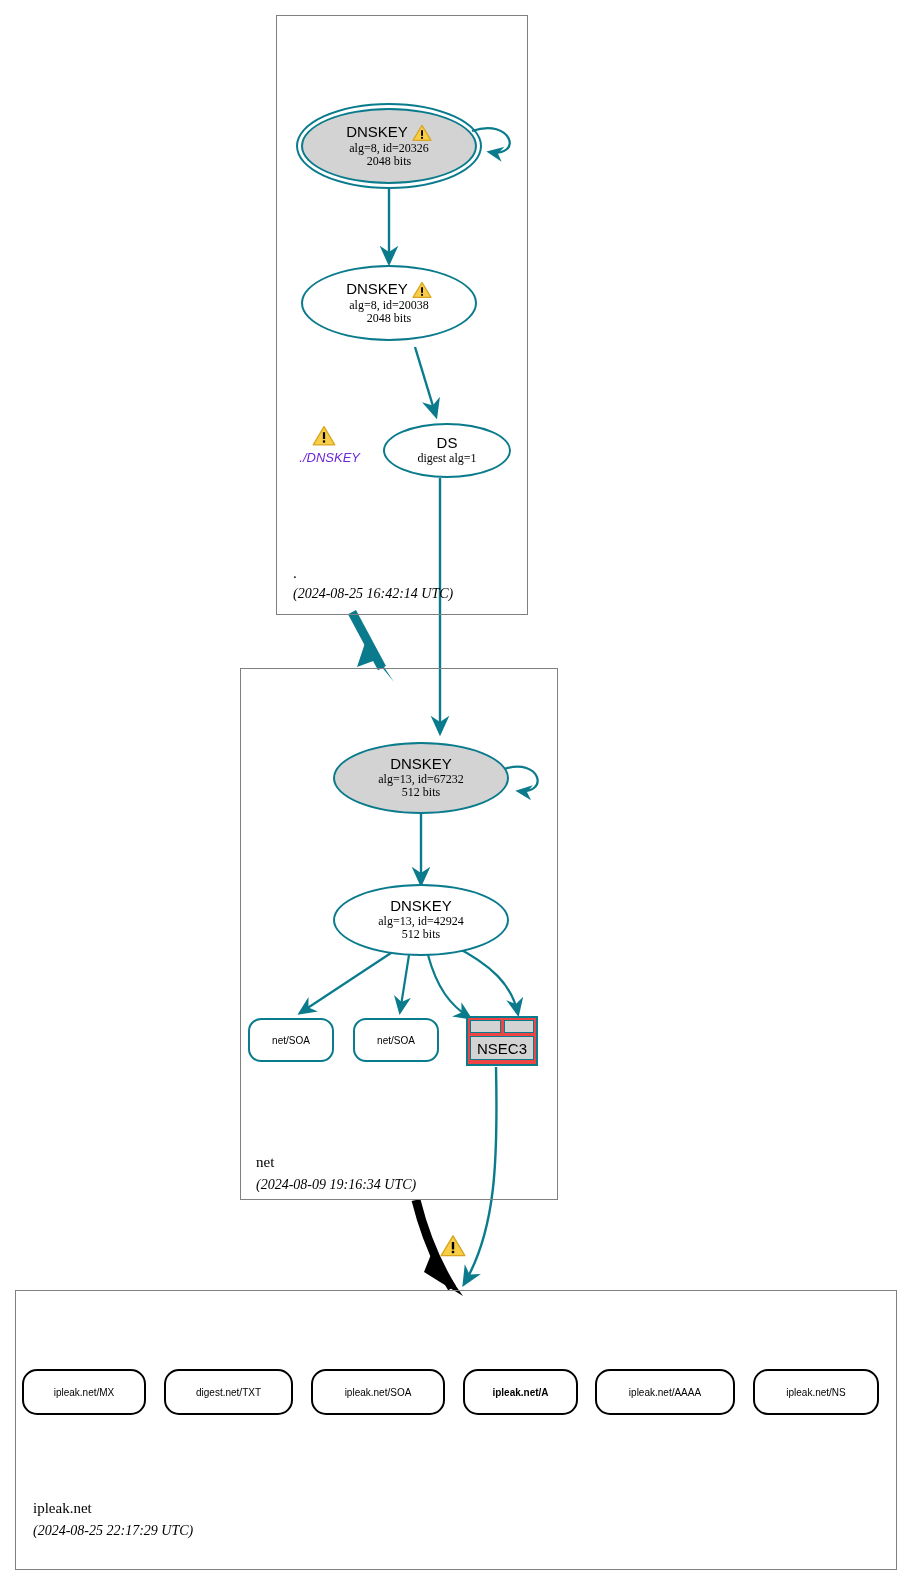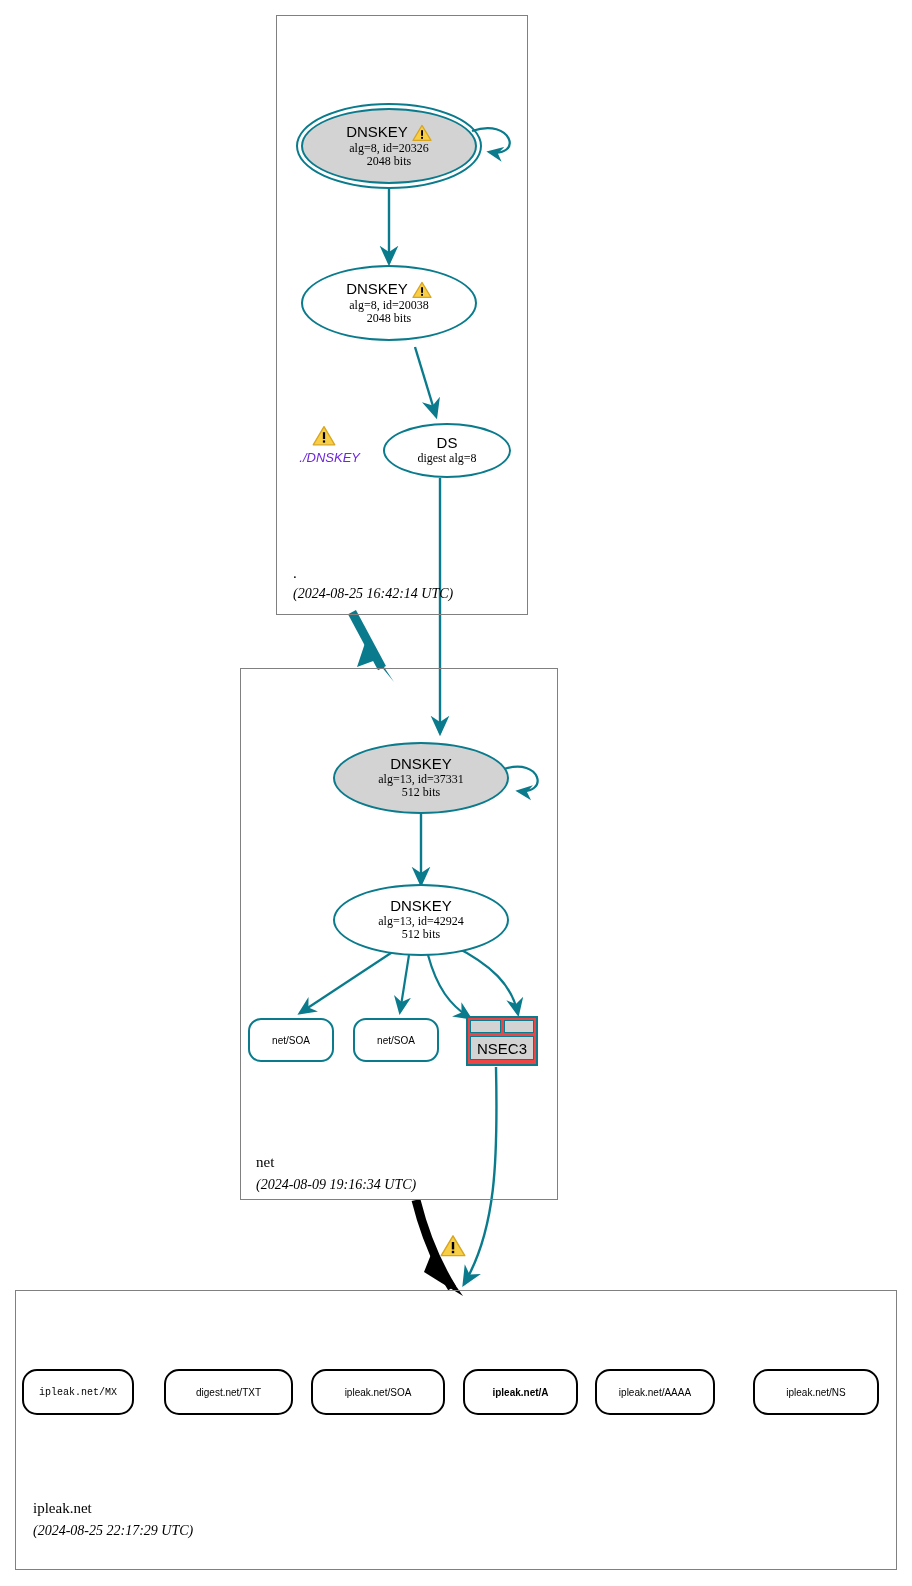--- a/index.html
+++ b/index.html
@@ -241,32 +241,32 @@
       <rect x="10.9" y="7.2" width="2.2" height="6.8" fill="#000"></rect>
       <rect x="10.9" y="15.4" width="2.2" height="2.2" fill="#000"></rect>
     </svg>
   </div>
   <div class="dnskey-warn-label" style="left:288px; top:450px; width:72px;">./DNSKEY</div>
 
   <div class="node ellipse plain" style="left:383px; top:423px; width:128px; height:55px;">
     <div class="n-title">
       <span>DS</span>
     </div>
-    <div class="n-sub">digest alg=8</div>
+    <div class="n-sub">digest alg=1</div>
   </div>
 
   <div class="zone-box" style="left:240px; top:668px; width:318px; height:532px;"></div>
   <div class="zone-label zone-name" style="left:256px; top:1154px;">net</div>
   <div class="zone-label zone-time" style="left:256px; top:1177px;">(2024-08-09 19:16:34 UTC)</div>
 
   <div class="node ellipse filled" style="left:333px; top:742px; width:176px; height:72px;">
     <div class="n-title">
       <span>DNSKEY</span>
     </div>
-    <div class="n-sub">alg=13, id=37331</div>
+    <div class="n-sub">alg=13, id=67232</div>
     <div class="n-sub">512 bits</div>
   </div>
 
   <div class="node ellipse plain" style="left:333px; top:884px; width:176px; height:72px;">
     <div class="n-title">
       <span>DNSKEY</span>
     </div>
     <div class="n-sub">alg=13, id=42924</div>
     <div class="n-sub">512 bits</div>
   </div>
@@ -293,32 +293,32 @@
       <path d="M13 1.8 L24.8 21.6 L1.2 21.6 Z" fill="#f7ce46" stroke="#d8a520" stroke-width="1.4" stroke-linejoin="round"></path>
       <rect x="11.8" y="8" width="2.4" height="7.4" fill="#000"></rect>
       <rect x="11.8" y="16.8" width="2.4" height="2.4" fill="#000"></rect>
     </svg>
   </div>
 
   <div class="zone-box" style="left:15px; top:1290px; width:882px; height:280px;"></div>
   <div class="zone-label zone-name" style="left:33px; top:1500px;">ipleak.net</div>
   <div class="zone-label zone-time" style="left:33px; top:1523px;">(2024-08-25 22:17:29 UTC)</div>
 
-  <div class="rr-box insecure" style="left:22px; top:1369px; width:112px; height:46px;font-family:Liberation Mono, monospace;">
+  <div class="rr-box insecure" style="left:22px; top:1369px; width:124px; height:46px;">
     <span>ipleak.net/MX</span>
   </div>
   <div class="rr-box insecure" style="left:164px; top:1369px; width:129px; height:46px;">
     <span>digest.net/TXT</span>
   </div>
   <div class="rr-box insecure" style="left:311px; top:1369px; width:134px; height:46px;">
     <span>ipleak.net/SOA</span>
   </div>
   <div class="rr-box insecure" style="left:463px; top:1369px; width:115px; height:46px;font-weight:bold;">
     <span>ipleak.net/A</span>
   </div>
-  <div class="rr-box insecure" style="left:595px; top:1369px; width:120px; height:46px;text-align:center;">
+  <div class="rr-box insecure" style="left:595px; top:1369px; width:140px; height:46px;text-align:center;">
     <span>ipleak.net/AAAA</span>
   </div>
   <div class="rr-box insecure" style="left:753px; top:1369px; width:126px; height:46px;">
     <span>ipleak.net/NS</span>
   </div>
 
 </div>
 
 </body></html>

